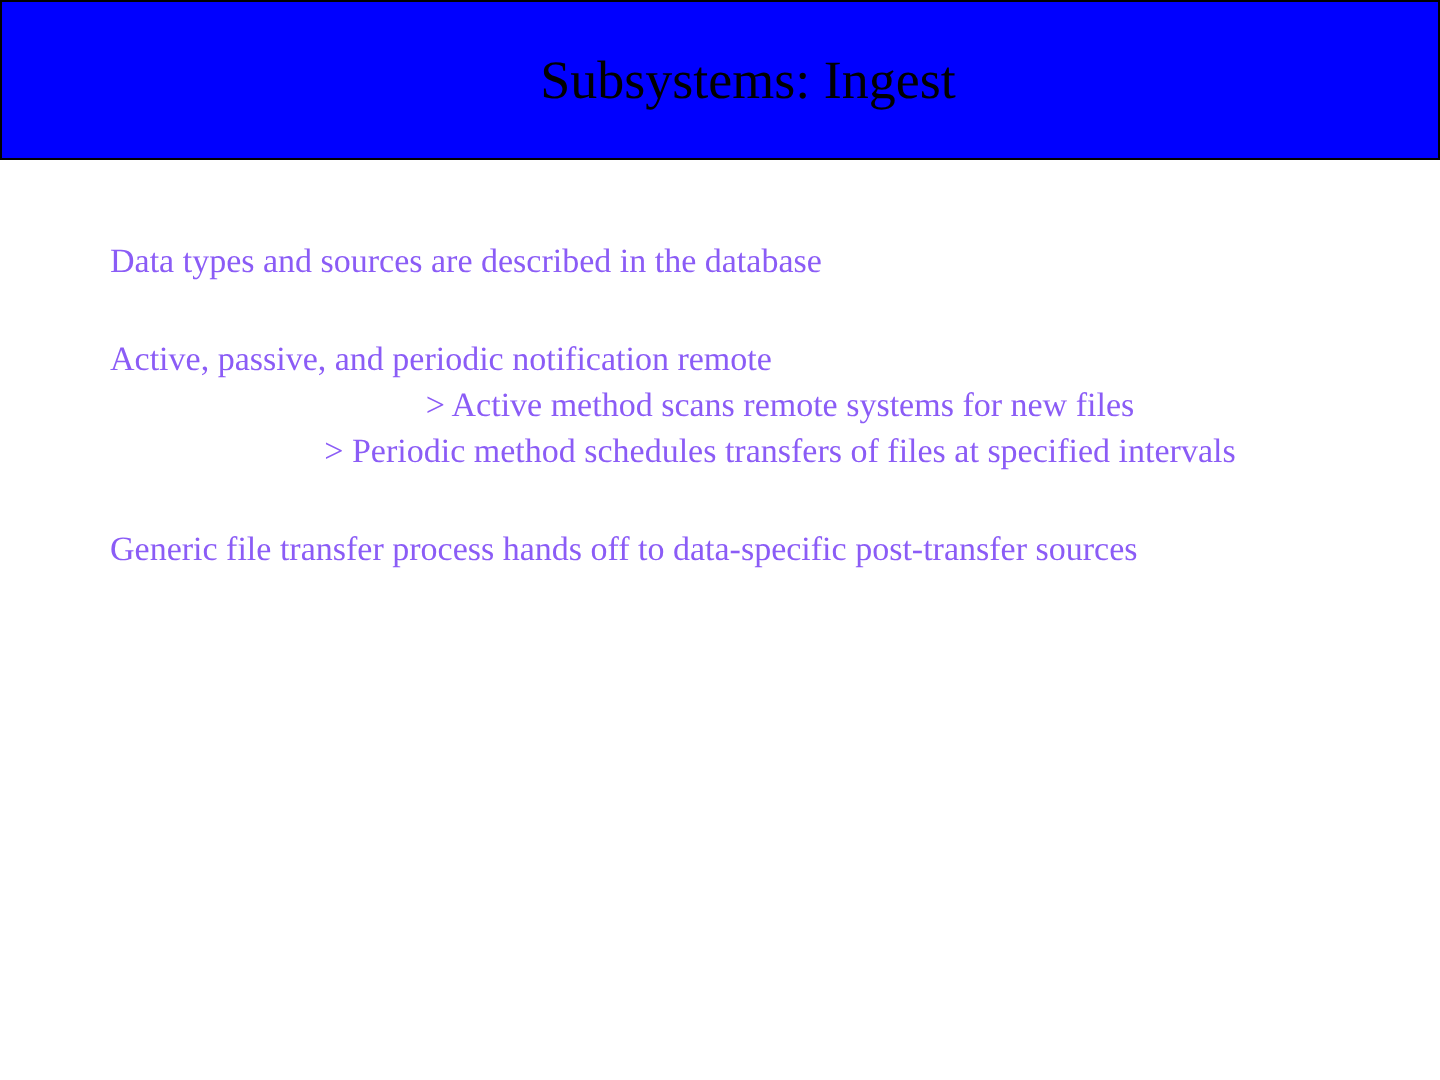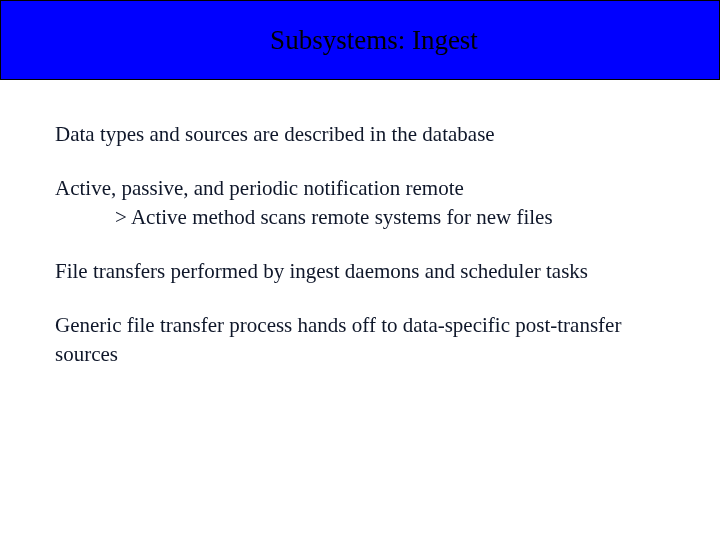--- a/index.html
+++ b/index.html
@@ -27,46 +27,45 @@
     .title-text {
       color: #000000;
       font-size: 27px;
       font-weight: normal;
     }
     .content {
       padding: 40px 55px 0 55px;
     }
     .bullet-group {
       margin-bottom: 26px;
-      font-size: 21px;
+      font-size: 17px;
       line-height: 1.35;
-      color: #0f172a;
+      color: #8b5cf6;
     }
     .sub-bullet {
       padding-left: 60px;
+      text-align: center;
     }
   </style>
 </head>
 <body>
 
 <div class="title-bar">
   <div class="title-text">Subsystems: Ingest</div>
 </div>
 
 <div class="content">
   <div class="bullet-group">
     <div>Data types and sources are described in the database</div>
   </div>
 
   <div class="bullet-group">
     <div>Active, passive, and periodic notification remote</div>
     <div class="sub-bullet">&gt; Active method scans remote systems for new files</div>
+    <div class="sub-bullet">&gt; Periodic method schedules transfers of files at specified intervals</div>
   </div>
 
-  <div class="bullet-group">
-    <div>File transfers performed by ingest daemons and scheduler tasks</div>
-  </div>
 
 
   <div class="bullet-group">
     <div>Generic file transfer process hands off to data-specific post-transfer sources</div>
   </div>
 </div>
 
 </body></html>

